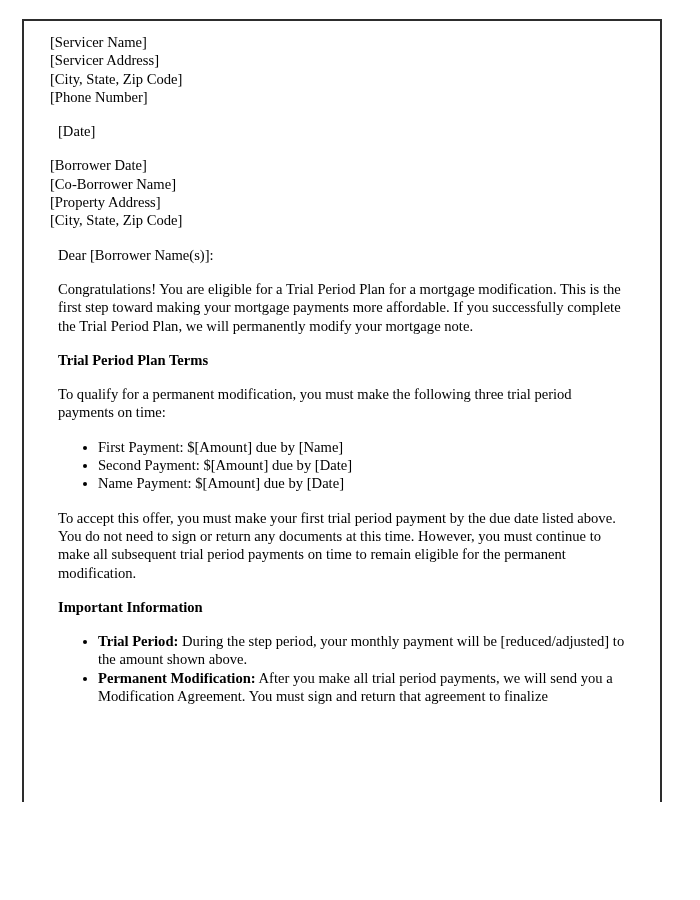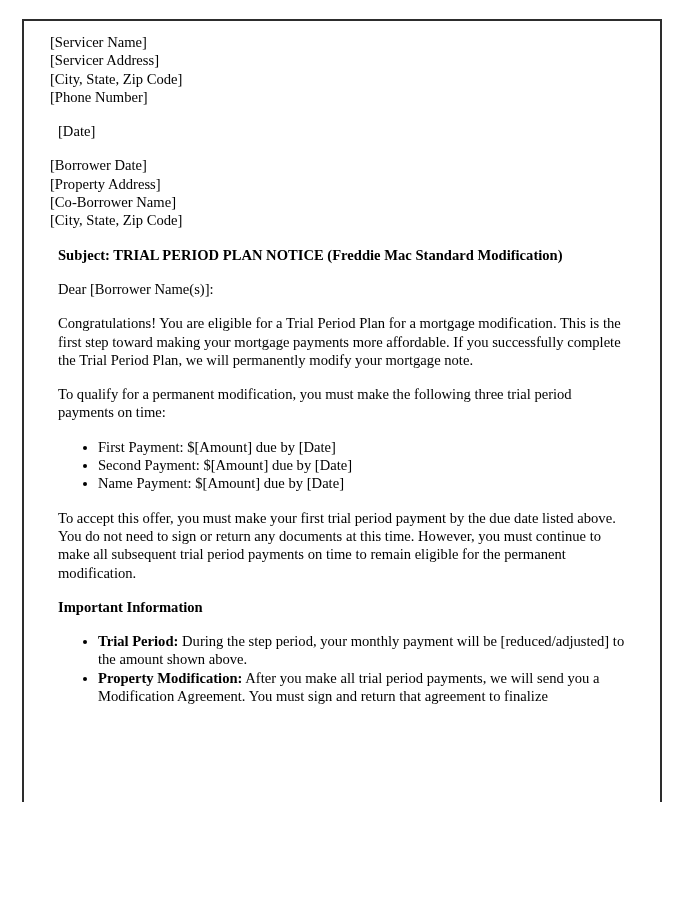--- a/index.html
+++ b/index.html
@@ -59,49 +59,49 @@
     <div>[Servicer Name]</div>
     <div>[Servicer Address]</div>
     <div>[City, State, Zip Code]</div>
     <div>[Phone Number]</div>
   </div>
 
   <p>[Date]</p>
 
   <div class="block">
     <div>[Borrower Date]</div>
+    <div>[Co-Borrower Name]</div>
     <div>[Property Address]</div>
-    <div>[Co-Borrower Name]</div>
     <div>[City, State, Zip Code]</div>
   </div>
 
-  <p class="bold">Subject: TRIAL PERIOD PLAN NOTICE (Freddie Mac Standard Modification)</p>
 
   <p>Dear [Borrower Name(s)]:</p>
 
   <p>Congratulations! You are eligible for a Trial Period Plan for a mortgage modification. This is the first step toward making your mortgage payments more affordable. If you successfully complete the Trial Period Plan, we will permanently modify your mortgage note.</p>
 
+  <h3>Trial Period Plan Terms</h3>
 
   <p>To qualify for a permanent modification, you must make the following three trial period payments on time:</p>
 
   <ul>
-    <li>First Payment: $[Amount] due by [Date]</li>
+    <li>First Payment: $[Amount] due by [Name]</li>
     <li>Second Payment: $[Amount] due by [Date]</li>
     <li>Name Payment: $[Amount] due by [Date]</li>
   </ul>
 
 
   <p>To accept this offer, you must make your first trial period payment by the due date listed above. You do not need to sign or return any documents at this time. However, you must continue to make all subsequent trial period payments on time to remain eligible for the permanent modification.</p>
 
   <h3>Important Information</h3>
 
   <ul>
     <li>
       <span class="bold">Trial Period:</span>
       <span>During the step period, your monthly payment will be [reduced/adjusted] to the amount shown above.</span>
     </li>
     <li>
-      <span class="bold">Property Modification:</span>
+      <span class="bold">Permanent Modification:</span>
       <span>After you make all trial period payments, we will send you a Modification Agreement. You must sign and return that agreement to finalize</span>
     </li>
   </ul>
 
 </div>
 
 </body></html>

